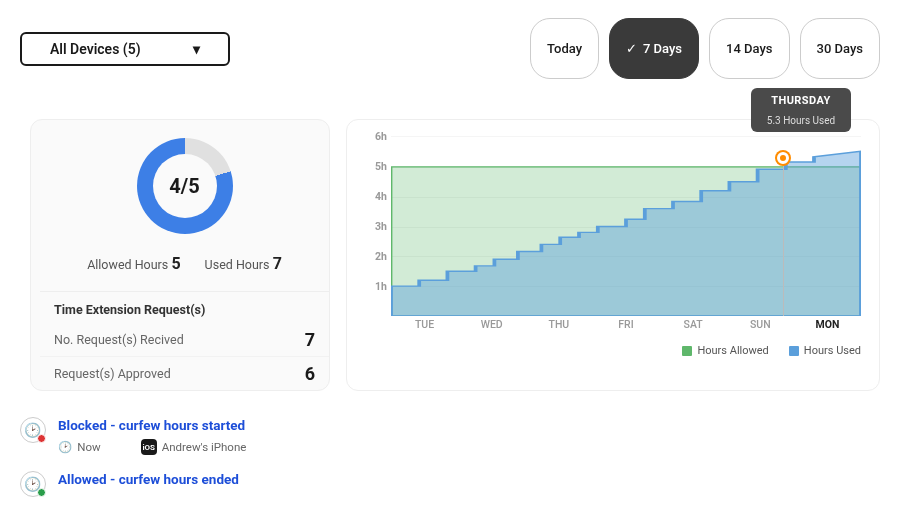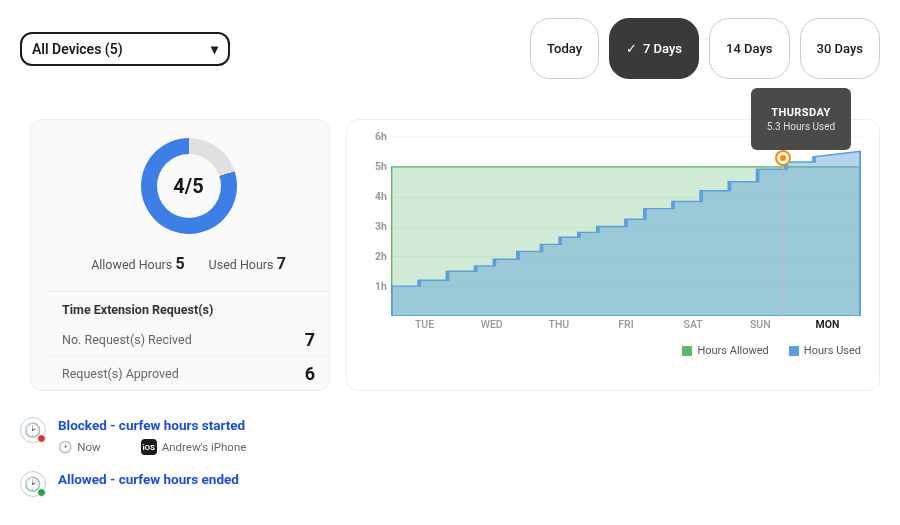--- a/index.html
+++ b/index.html
@@ -1,29 +1,29 @@
 <!DOCTYPE html>
 <html><head>
 <meta charset="utf-8">
 <style>
 * { box-sizing: border-box; margin: 0; padding: 0; }
 body { font-family: -apple-system, BlinkMacSystemFont, "Segoe UI", Roboto, sans-serif; background: #fff; color: #1a1a1a; width: 900px; height: 525px; overflow: hidden; }
 
 
 .topbar { display: flex; align-items: center; justify-content: space-between; padding: 18px 20px 10px 20px; }
-.device-select { border: 2px solid #1a1a1a; border-radius: 12px; padding: 7px 10px; width: 210px; display: flex; align-items: center; justify-content: space-between; cursor: pointer; font-weight: 600; font-size: 14px; }
+.device-select { border: 2px solid #1a1a1a; border-radius: 6px; padding: 7px 28px; width: 210px; display: flex; align-items: center; justify-content: space-between; cursor: pointer; font-weight: 600; font-size: 14px; }
 .filter-group { display: flex; gap: 10px; }
 .pill { border: 1px solid #ccc; border-radius: 20px; padding: 22px 16px; font-size: 13px; font-weight: 500; cursor: pointer; background: #fff; display:flex; align-items:center; gap:6px;}
 .pill.active { background: #3a3a3a; color: #fff; border-color: #3a3a3a; }
 
 
 .panels { display: flex; gap: 16px; padding: 30px 20px 12px 30px; align-items: stretch; }
 
 
-.card-left { width: 300px; border: 1px solid #eee; border-radius: 12px; background: #fafafa; padding: 18px 0 0 17px; position:relative;}
+.card-left { width: 300px; border: 1px solid #eee; border-radius: 12px; background: #fafafa; padding: 18px 0 0 9px; position:relative;}
 .donut-wrap { display:flex; justify-content:center; }
 .donut { width: 96px; height: 96px; border-radius: 50%; background: conic-gradient(#e0e0e0 0 72deg, #3d7fe6 72deg 360deg); display:flex; align-items:center; justify-content:center;}
 .donut-inner { width: 64px; height:64px; border-radius:50%; background:#fafafa; display:flex; align-items:center; justify-content:center; font-size:20px; font-weight:700; }
 .hours-row { display:flex; justify-content:center; gap: 24px; font-size: 12.5px; color:#555; margin: 20px 0 18px 0;}
 .hours-row .num { font-size:16px; font-weight:700; color:#222;}
 .divider { height:1px; background:#eee; }
 .req-title { font-size: 12.5px; font-weight:700; color:#333; padding: 10px 14px 6px 14px;}
 .req-row { display:flex; justify-content:space-between; align-items:center; padding: 6px 14px; font-size:12.5px; color:#666;}
 .req-row .val { font-size:18px; font-weight:700; color:#1a1a1a;}
 .req-row + .req-row { border-top:1px solid #f2f2f2;}
@@ -33,23 +33,23 @@
 .chart-area { position:relative; width: 100%; height: 200px; }
 .ylabs { position:absolute; left:0; top:0; bottom:20px; width:24px; }
 .ylab { position:absolute; right:2px; font-size:10.5px; color:#999; transform: translateY(-50%); font-weight: bold;}
 .plot { position:absolute; left:26px; right:0; top:0; bottom:20px; border-top:1px solid #f5f5f5;}
 .grid-line { position:absolute; left:0; right:0; height:1px; background:#f3f3f3;}
 .xaxis { position:absolute; left:26px; right:0; bottom:0; height:18px; display:flex; justify-content:space-between; }
 .xtick { font-size:10.5px; color:#999; font-weight:500; flex:1; text-align:center;}
 .xtick.bold { color:#222; font-weight:700;}
 .legend { display:flex; gap:20px; justify-content:flex-end; font-size:11px; color:#555; margin-top: 8px; }
 .swatch { width:10px; height:10px; border-radius:1px; display:inline-block; margin-right:5px; vertical-align:middle;}
-.tooltip-box { position:absolute; background:#4a4a4a; color:#fff; border-radius:6px; padding:18px 10px; font-size:11px; text-align:center; min-width:100px; z-index:5; }
+.tooltip-box { position:absolute; background:#4a4a4a; color:#fff; border-radius:6px; padding:6px 10px; font-size:11px; text-align:center; min-width:100px; z-index:5; }
 .tooltip-box .tt-title{ font-weight:700; font-size:11px; letter-spacing:0.4px;}
-.tooltip-box .tt-sub{ font-size:10px; color:#ddd; margin-top:2px;}
+.tooltip-box .tt-sub{ font-size:10px; color:#ddd; margin-top:8px;}
 .marker { position:absolute; width:12px; height:12px; border-radius:50%; background:#ff8c00; border:3px solid #fff; box-shadow:0 0 0 2px #ff8c00; z-index:4; transform:translate(-50%,-50%);}
 .marker-line { position:absolute; width:1px; background:#bbb; z-index:3;}
 
 
 .status-list { padding: 6px 20px;}
 .status-item { display:flex; align-items:flex-start; gap:12px; padding: 8px 0;}
 .status-icon { width:26px; height:26px; border:1px solid #ccc; border-radius:50%; display:flex; align-items:center; justify-content:center; font-size:14px; position:relative; flex-shrink:0;}
 .status-icon .badge-dot{ position:absolute; width:9px; height:9px; border-radius:50%; bottom:-1px; right:-1px; border:1px solid #fff;}
 .status-body { flex:1; }
 .status-title { font-size:13.5px; font-weight:700; color:#1d4ed8; }

